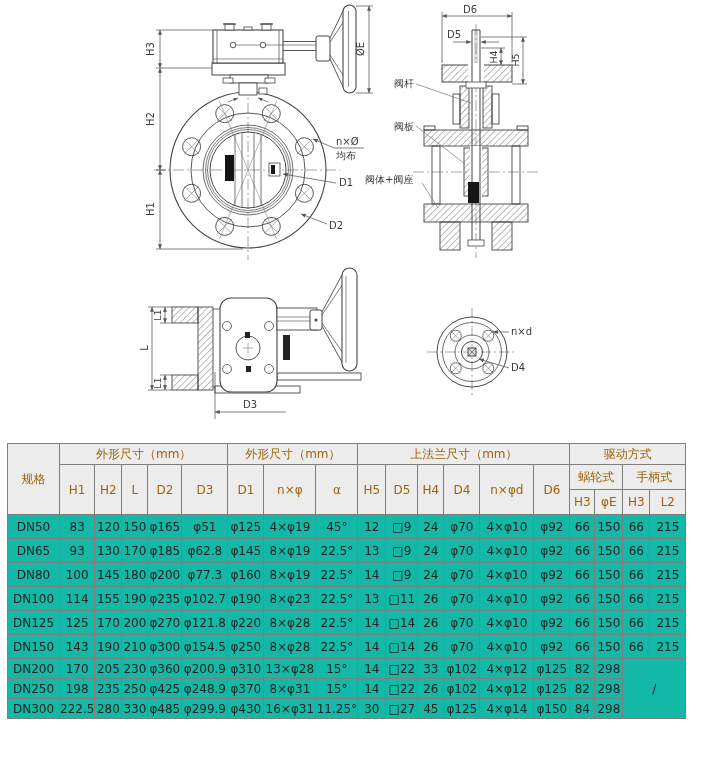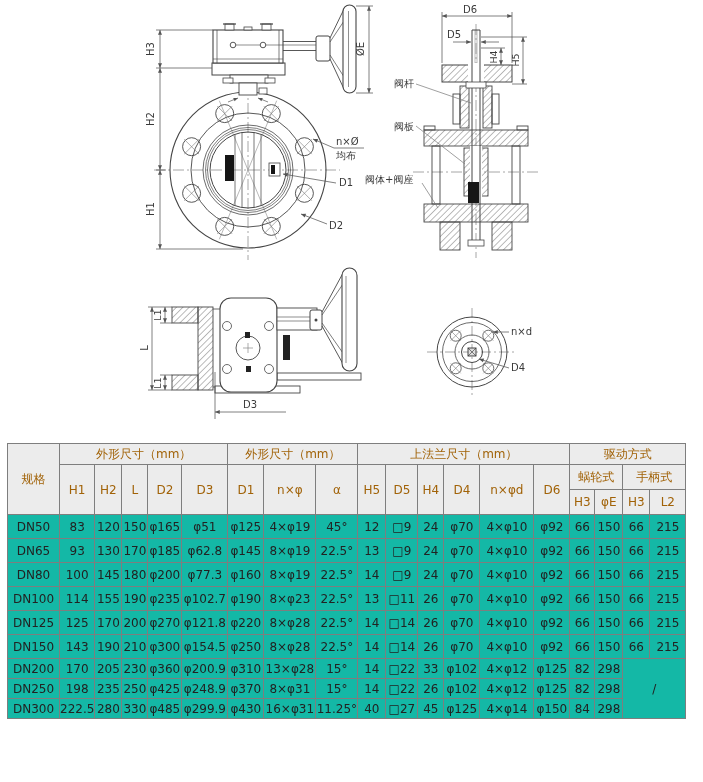--- a/index.html
+++ b/index.html
@@ -608,21 +608,21 @@
         <tr>
           <td>DN300</td>
           <td>222.5</td>
           <td>280</td>
           <td>330</td>
           <td>φ485</td>
           <td>φ299.9</td>
           <td>φ430</td>
           <td>16×φ31</td>
           <td>11.25°</td>
-          <td>40</td>
+          <td>30</td>
           <td>□27</td>
           <td>45</td>
           <td>φ125</td>
           <td>4×φ14</td>
           <td>φ150</td>
           <td>84</td>
           <td>298</td>
         </tr>
       </tbody>
   </table>

